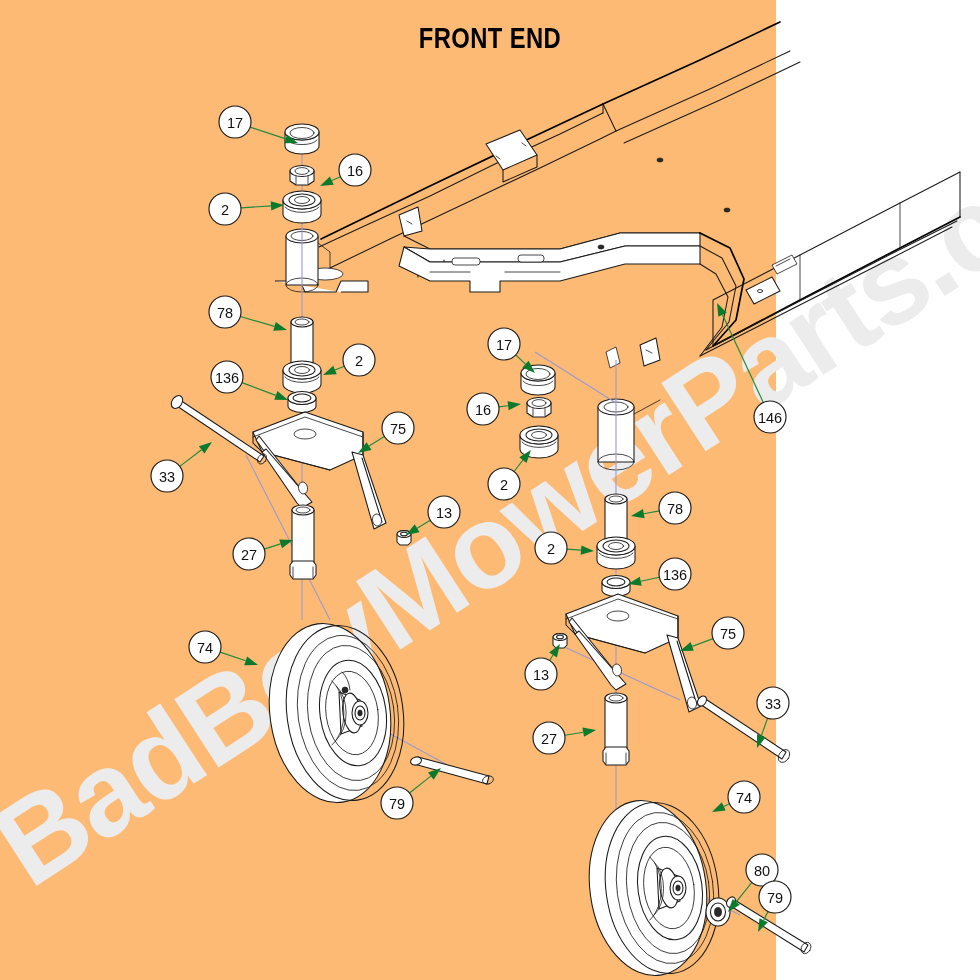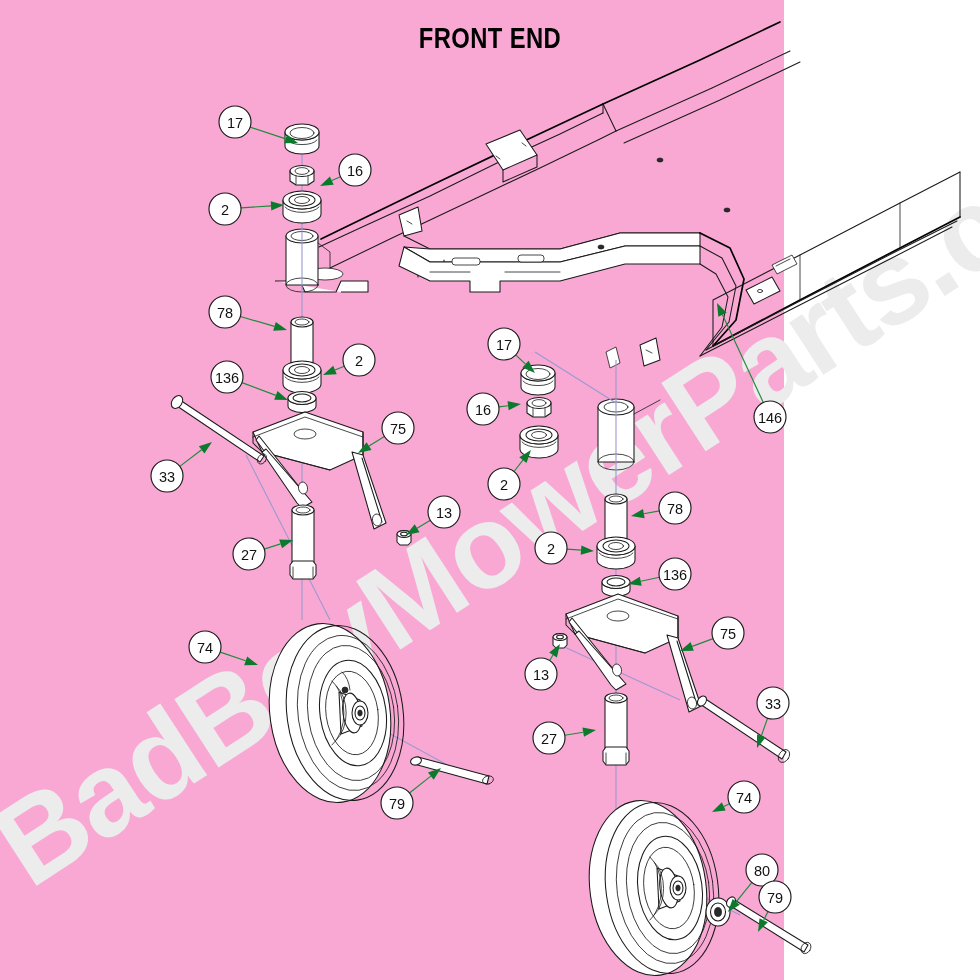--- a/index.html
+++ b/index.html
@@ -1,18 +1,18 @@
 <!DOCTYPE html>
 <html><head>
 <meta charset="utf-8">
 <style>
   html,body{margin:0;padding:0;background:#fff;}
   body{width:980px;height:980px;overflow:hidden;
        font-family:"Liberation Sans",sans-serif;}
-  #stage{position:relative;width:776px;height:980px;background:#f9a8d4;padding-left:8px;}
+  #stage{position:relative;width:776px;height:980px;background:#fdba74;}
   #diagram{position:absolute;inset:0;width:980px;height:980px;}
   .title{
     position:absolute;top:22px;left:0;width:980px;text-align:center;
     font-family:"Liberation Sans",sans-serif;
     font-weight:bold;font-size:29px;letter-spacing:.5px;
     color:#000;transform:scaleX(.82);transform-origin:50% 50%;
     white-space:nowrap;
   }
   .wm-text{font-family:"Liberation Sans",sans-serif;font-weight:bold;
            font-size:118px;fill:#ececec;letter-spacing:-2px;}

